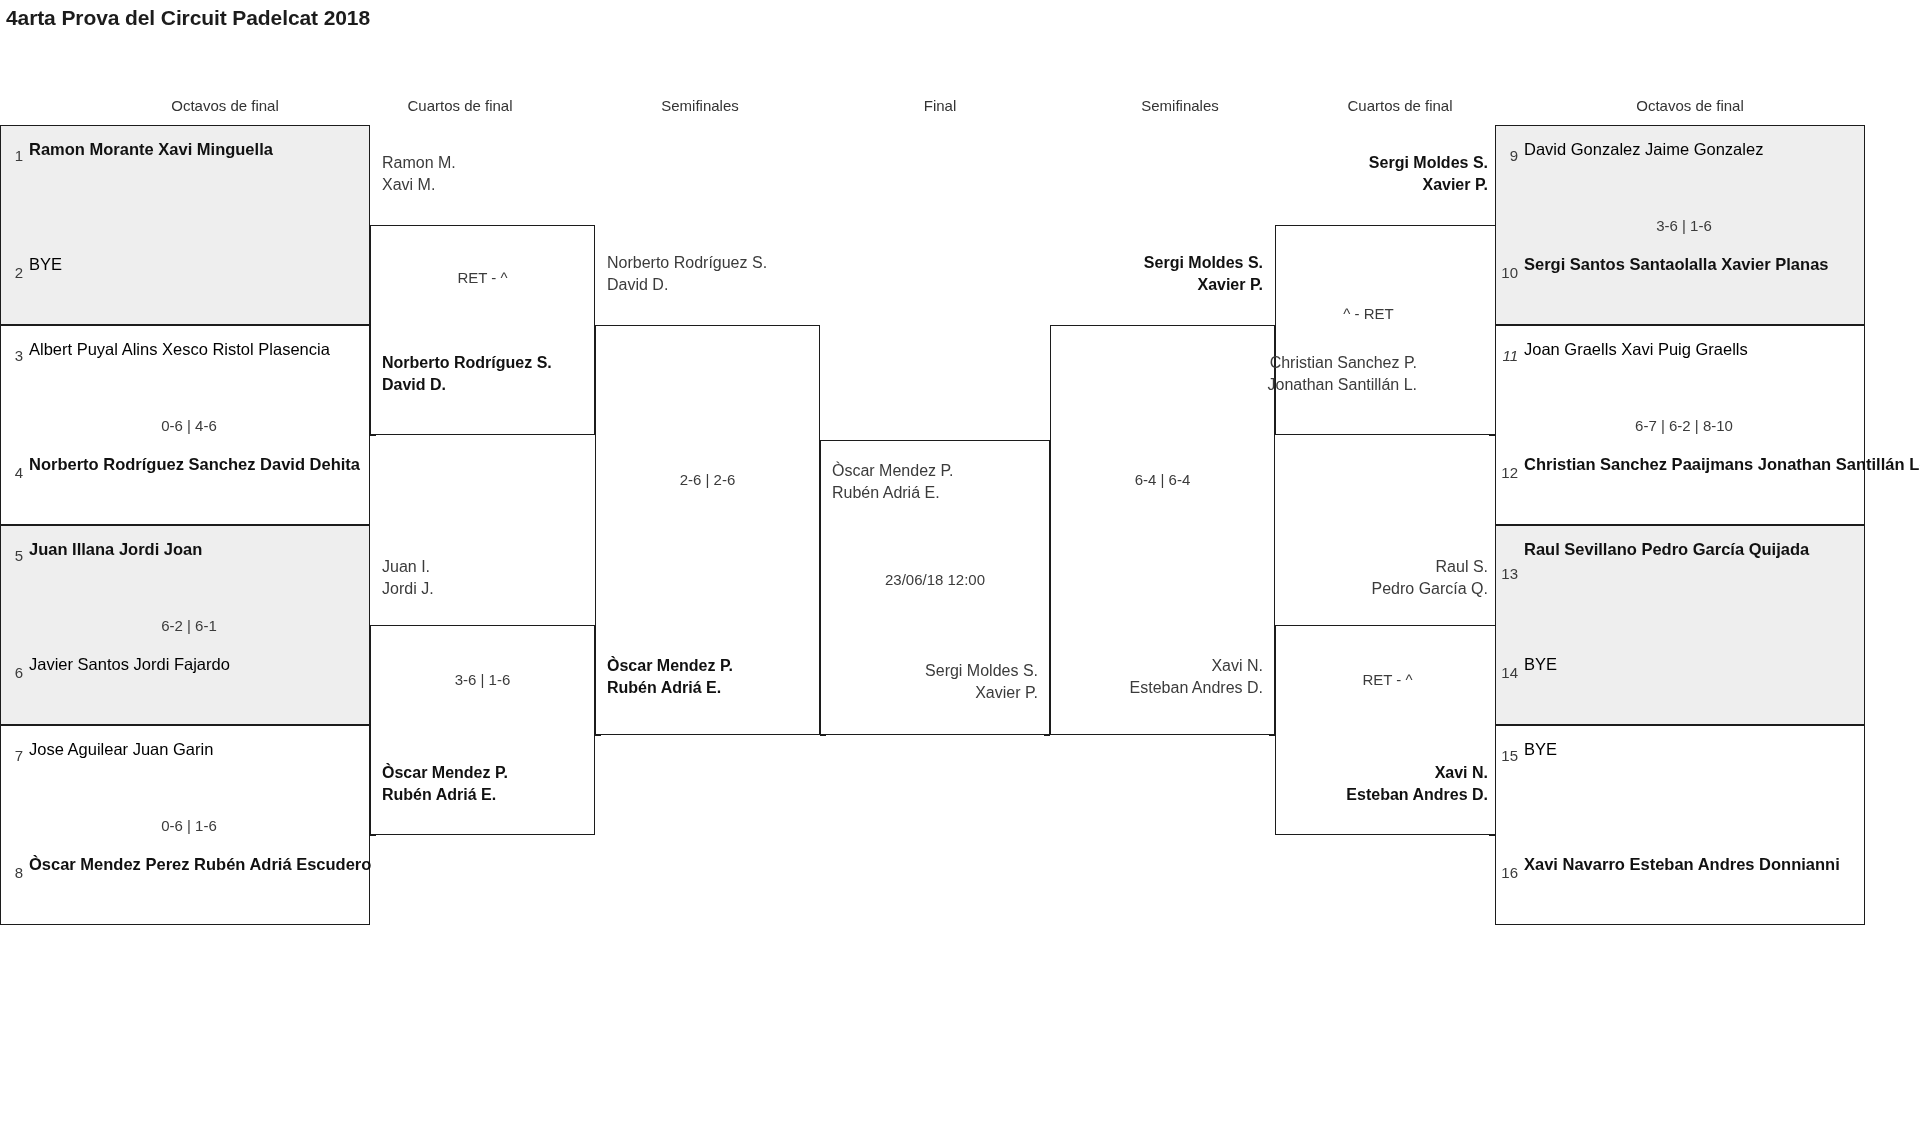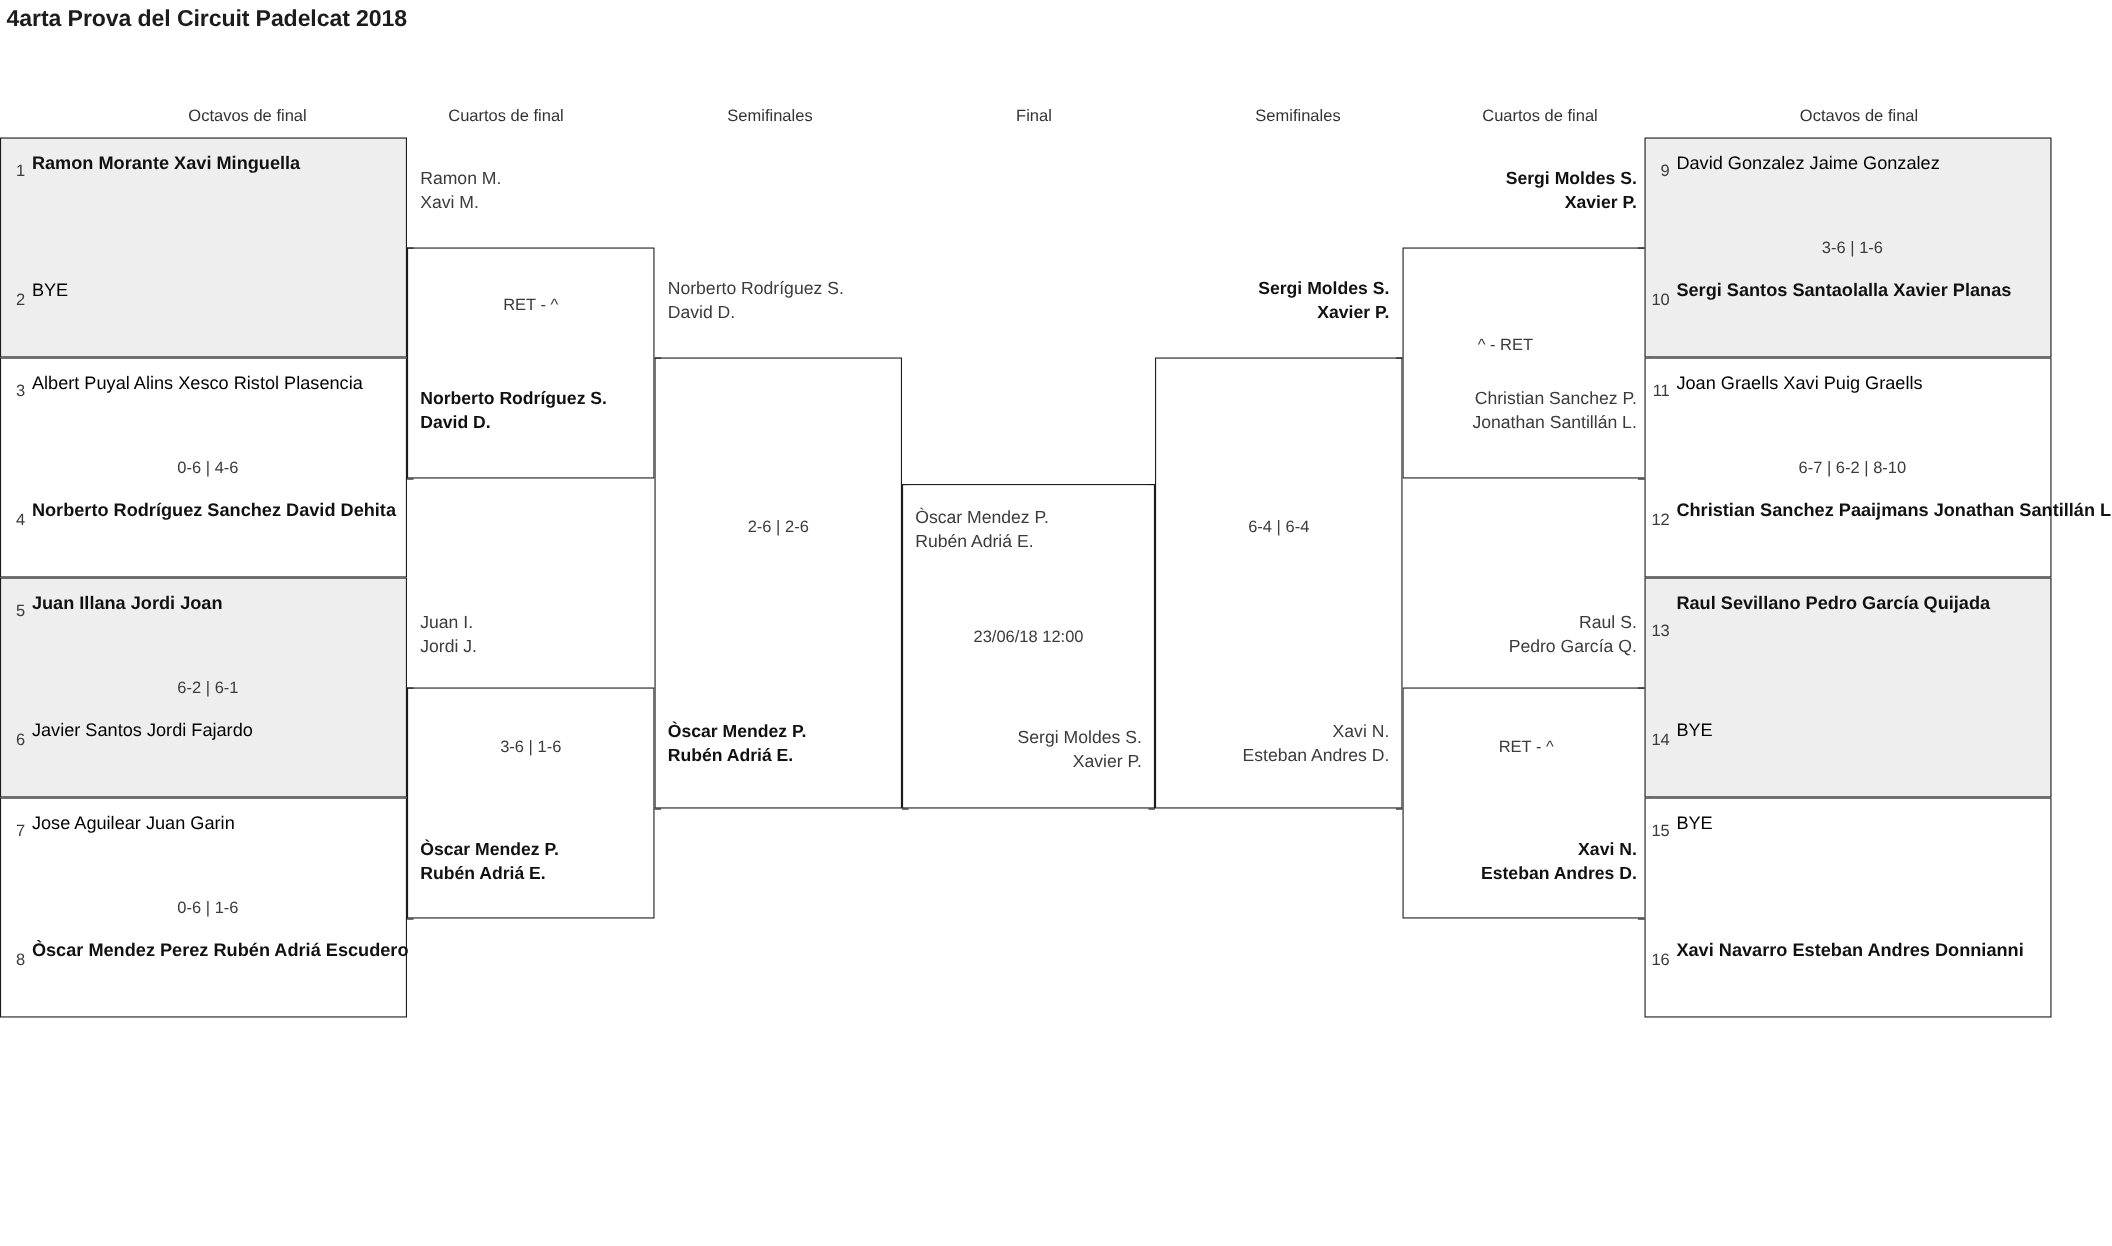--- a/index.html
+++ b/index.html
@@ -207,21 +207,21 @@
     <span>Xavi N.</span>
     <span>Esteban Andres D.</span>
   </div>
 
   <div class="mbox" style="left:1275px; top:225px; width:225px; height:210px;"></div>
   <div class="pair win right" style="left:1275px; top:152px; width:213px;">
     <span>Sergi Moldes S.</span>
     <span>Xavier P.</span>
   </div>
   <div class="score" style="left:1256px; top:268px; width:225px;margin-top:36px;">^ - RET</div>
-  <div class="pair right" style="left:1275px; top:352px; width:213px;">
+  <div class="pair right" style="left:1204px; top:352px; width:213px;">
     <span>Christian Sanchez P.</span>
     <span>Jonathan Santillán L.</span>
   </div>
 
   <div class="mbox" style="left:1275px; top:625px; width:225px; height:210px;"></div>
   <div class="pair right" style="left:1275px; top:556px; width:213px;">
     <span>Raul S.</span>
     <span>Pedro García Q.</span>
   </div>
   <div class="score" style="left:1275px; top:670px; width:225px;">RET - ^</div>
@@ -238,21 +238,21 @@
     </div>
     <div class="score" style="left:28px; top:90px; width:320px;">3-6 | 1-6</div>
     <div class="seed-num" style="left:0px; top:138px;">10</div>
     <div class="team win" style="left:28px; top:127px;">
       <span>Sergi Santos Santaolalla</span>
       <span>Xavier Planas</span>
     </div>
   </div>
 
   <div class="mbox" style="left:1495px; top:325px; width:370px; height:200px;">
-    <div class="seed-num" style="left:0px; top:21px;">11</div>
+    <div class="seed-num" style="left:0px; top:21px;font-style:italic;">11</div>
     <div class="team" style="left:28px; top:12px;">
       <span>Joan Graells</span>
       <span>Xavi Puig Graells</span>
     </div>
     <div class="score" style="left:28px; top:90px; width:320px;">6-7 | 6-2 | 8-10</div>
     <div class="seed-num" style="left:0px; top:138px;">12</div>
     <div class="team win" style="left:28px; top:127px;">
       <span>Christian Sanchez Paaijmans</span>
       <span>Jonathan Santillán Lomeli</span>
     </div>

